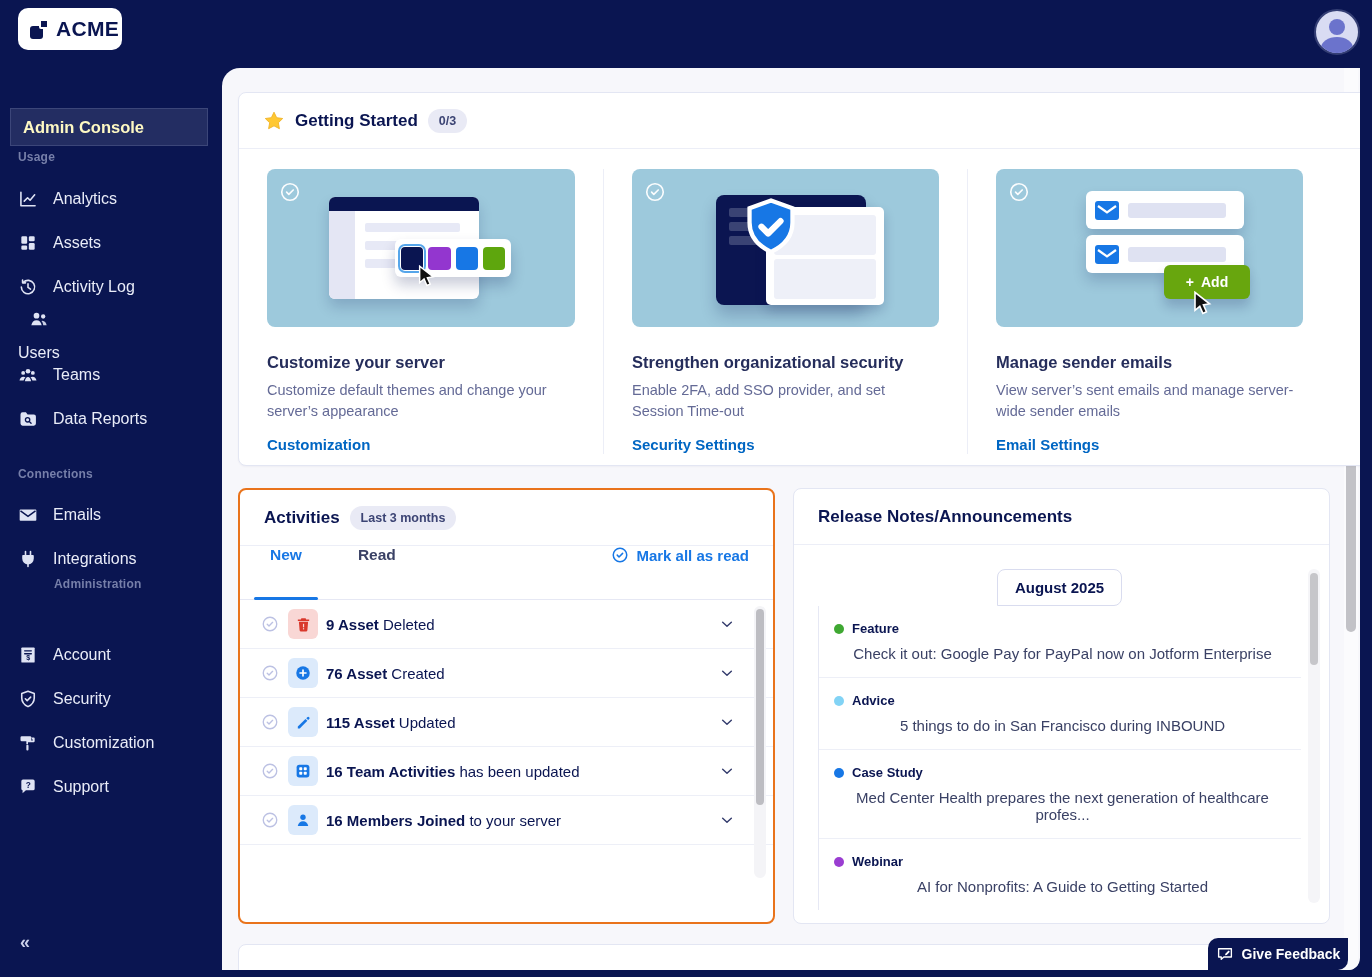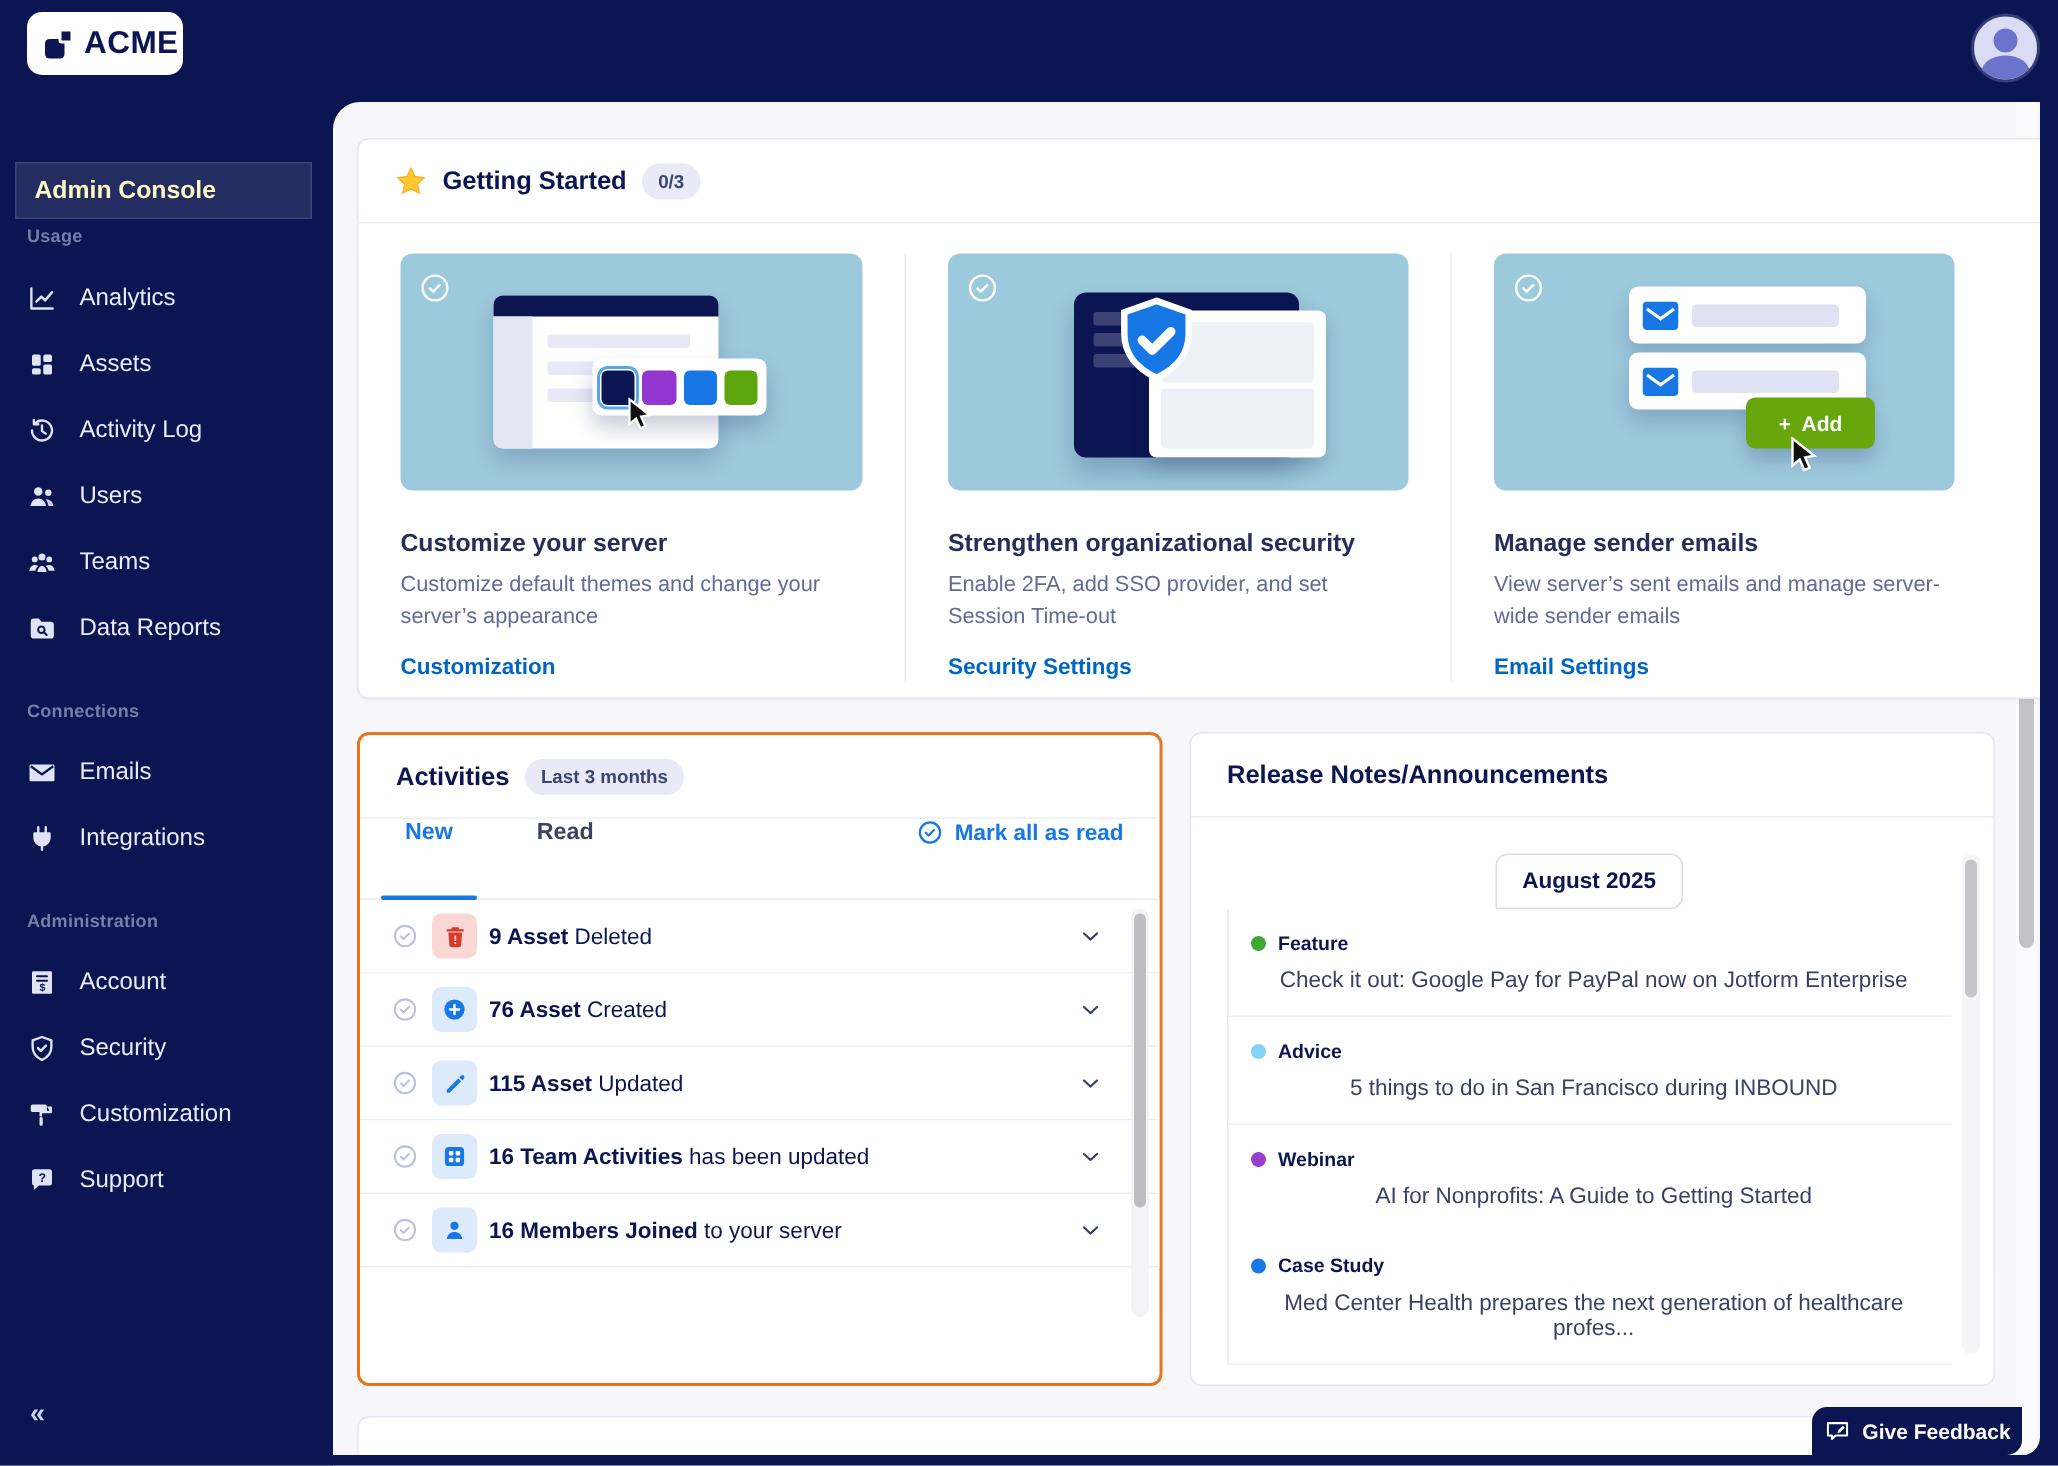--- a/index.html
+++ b/index.html
@@ -153,21 +153,21 @@
   <div class="nav-item" style="top:265px;">
     <span class="nav-ico">
         <svg viewBox="0 0 24 24" fill="none" stroke="currentColor" stroke-width="1.9" stroke-linecap="round" stroke-linejoin="round">
           <path d="M4 12a8 8 0 1 0 2.3-5.6"></path>
           <path d="M5.5 3.5V7h3.5"></path>
           <path d="M12 8v4.5l3 2"></path>
         </svg>
       </span>
     <span>Activity Log</span>
   </div>
-  <div class="nav-item" style="top:309px;">
+  <div class="nav-item" style="top:309px;flex-direction:column;">
     <span class="nav-ico">
         <svg viewBox="0 0 24 24" fill="currentColor">
           <circle cx="9" cy="8" r="3.4"></circle>
           <path d="M2.8 19.5c.6-3.8 3-6 6.2-6s5.6 2.2 6.2 6z"></path>
           <circle cx="17" cy="9" r="2.6"></circle>
           <path d="M16 14.2c2.8.3 4.6 2.1 5.2 5.3h-4.1c-.3-2.2-1-3.9-2.2-5.1z" opacity=".9"></path>
         </svg>
       </span>
     <span>Users</span>
   </div>
@@ -208,21 +208,21 @@
     <span class="nav-ico">
         <svg viewBox="0 0 24 24" fill="none" stroke="currentColor" stroke-width="1.9" stroke-linecap="round" stroke-linejoin="round">
           <path d="M9 3v5M15 3v5"></path>
           <path d="M6 8h12v3.5a6 6 0 0 1-6 6 6 6 0 0 1-6-6z" fill="currentColor"></path>
           <path d="M12 17.5V21"></path>
         </svg>
       </span>
     <span>Integrations</span>
   </div>
 
-  <div class="side-label" style="top:607px;">Administration</div>
+  <div class="side-label" style="top:577px;margin-left:36px;">Administration</div>
 
   <div class="nav-item" style="top:633px;">
     <span class="nav-ico">
         <svg viewBox="0 0 24 24" fill="currentColor">
           <path d="M5 3h14a1 1 0 0 1 1 1v16a1 1 0 0 1-1 1H5a1 1 0 0 1-1-1V4a1 1 0 0 1 1-1z"></path>
           <path d="M8 7h8M8 10.5h8" stroke="#0A1551" stroke-width="1.6" stroke-linecap="round"></path>
           <text x="10" y="18.5" font-size="8.5" font-weight="bold" fill="#0A1551">$</text>
         </svg>
       </span>
     <span>Account</span>
@@ -519,33 +519,33 @@
             </div>
           <div class="rel-title">Check it out: Google Pay for PayPal now on Jotform Enterprise</div>
         </div>
         <div class="rel-entry">
           <div class="rel-cat">
               <span class="rel-dot" style="background: rgb(130, 211, 245);"></span>
               <span>Advice</span>
             </div>
           <div class="rel-title">5 things to do in San Francisco during INBOUND</div>
         </div>
+        <div class="rel-entry">
+          <div class="rel-cat">
+              <span class="rel-dot" style="background: rgb(23, 119, 229);"></span>
+              <span>Case Study</span>
+            </div>
+          <div class="rel-title">Med Center Health prepares the next generation of healthcare profes...</div>
+        </div>
         <div class="rel-entry" style="border-bottom:none;">
           <div class="rel-cat">
               <span class="rel-dot" style="background: rgb(154, 61, 209);"></span>
               <span>Webinar</span>
             </div>
           <div class="rel-title">AI for Nonprofits: A Guide to Getting Started</div>
-        </div>
-        <div class="rel-entry">
-          <div class="rel-cat">
-              <span class="rel-dot" style="background: rgb(23, 119, 229);"></span>
-              <span>Case Study</span>
-            </div>
-          <div class="rel-title">Med Center Health prepares the next generation of healthcare profes...</div>
         </div>
       </div>
     </div>
     <div class="rel-scroll-track">
       <span class="rel-scroll-thumb"></span>
     </div>
   </section>
 
   <section class="card bottom-card"></section>
 </main>

